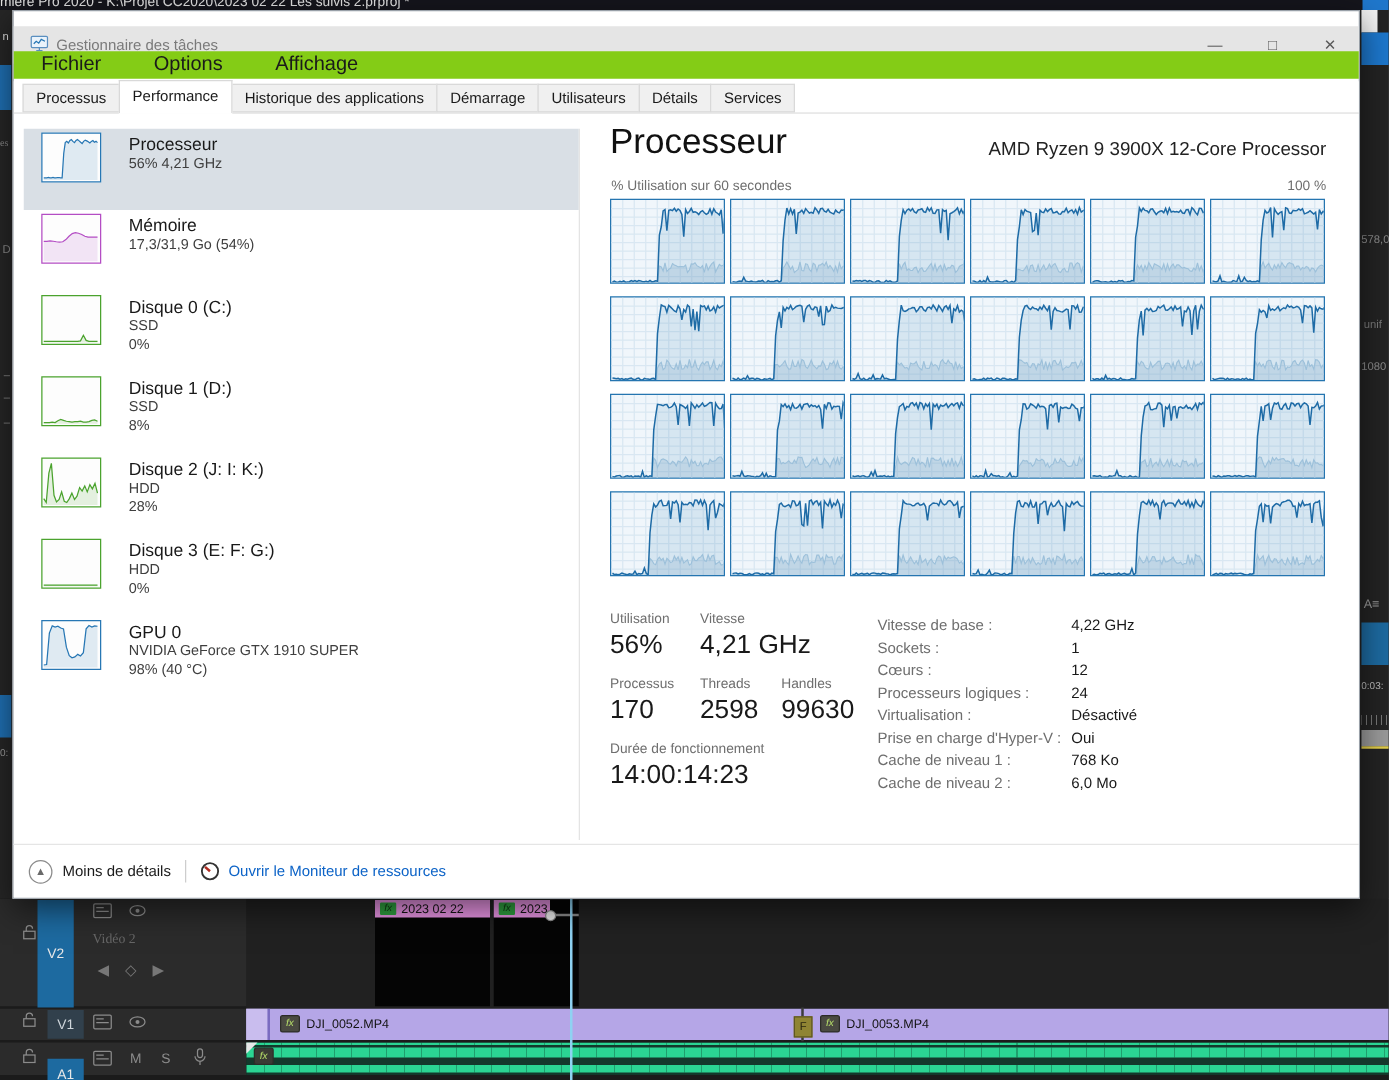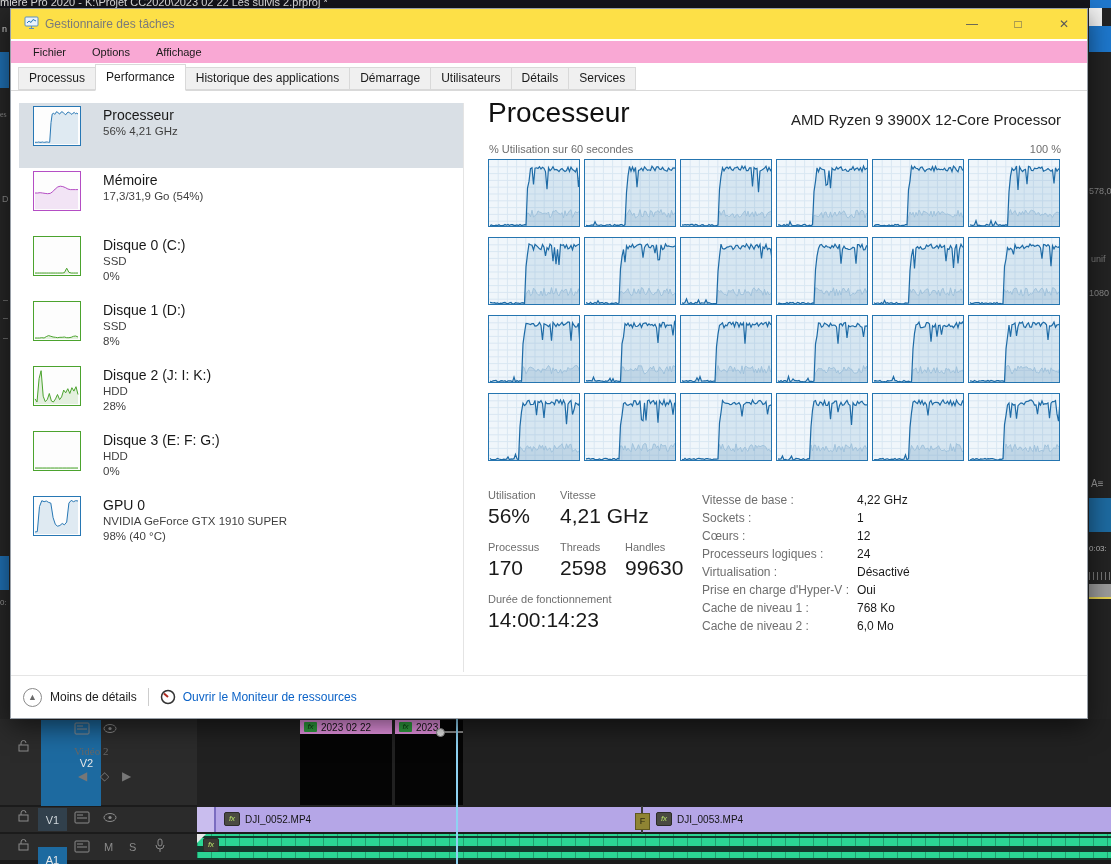--- a/index.html
+++ b/index.html
@@ -32,27 +32,27 @@
   .fxb2{position:absolute;width:14px;height:12px;background:#4a4a42;color:#b7e06a;font-size:8px;font-style:italic;
         line-height:12px;text-align:center;border-radius:2px;border:1px solid #2c2c28;}
   .a1strip{position:absolute;left:197px;top:115px;width:914px;height:26px;background:#14392c;overflow:hidden;}
   .aband{position:absolute;left:0;width:914px;background:#2bd593;
          background-image:repeating-linear-gradient(90deg,rgba(10,60,40,.35) 0 1px,transparent 1px 14px);}
   .playhead{position:absolute;left:456px;top:0;width:2px;height:145px;background:#8ed2f2;}
   .marker-dot{position:absolute;width:7px;height:7px;border-radius:50%;background:#e8e8e8;border:1px solid #8a8a8a;}
   
   .tm{position:absolute;left:10px;top:8px;width:1078px;height:711px;background:#fff;
       border:1px solid #99a0a8;box-shadow:0 8px 24px rgba(0,0,0,.55);z-index:10;box-sizing:border-box;}
-  .tm-titlebar{position:absolute;top:0;left:0;right:0;height:30px;background:#fde047;}
+  .tm-titlebar{position:absolute;top:12px;left:0;right:0;height:30px;background:#e5e5e5;}
   .tm-title{position:absolute;left:34px;top:8px;font-size:12px;color:#7a7a7a;}
   .tm-appicon{position:absolute;left:13px;top:7px;}
   .tm-controls{position:absolute;right:0;top:0;height:30px;display:flex;}
   .tm-ctl{width:46px;height:30px;display:flex;align-items:center;justify-content:center;color:#595959;font-size:12px;}
-  .tm-menubar{position:absolute;top:32px;left:0;right:0;height:22px;display:flex;gap:26px;padding-left:22px;
-              font-size:11px;color:#1a1a1a;align-items:center;background:#f9a8d4;}
+  .tm-menubar{position:absolute;top:32px;left:0;right:0;height:22px;display:flex;gap:42px;padding-left:22px;
+              font-size:16px;color:#1a1a1a;align-items:center;background:#84cc16;}
   .tm-tabs{position:absolute;top:56px;left:0;right:0;height:26px;display:flex;align-items:flex-end;
            padding-left:7px;background:#fff;border-bottom:1px solid #d9d9d9;box-sizing:border-box;}
   .tab{font-size:12px;color:#1a1a1a;background:#f0f0f0;border:1px solid #d9d9d9;margin-right:-1px;
        padding:0 10px;height:21px;line-height:21px;position:relative;}
   .tab.active{background:#fff;height:25px;line-height:25px;z-index:3;border-bottom:1px solid #fff;margin-bottom:-1px;}
   .tm-body{position:absolute;top:82px;left:0;right:0;bottom:42px;background:#fff;}
   .tm-divider{position:absolute;left:452px;top:12px;bottom:4px;width:1px;background:#e4e4e4;}
   
   .sb{position:absolute;left:8px;top:12px;width:444px;}
   .sb-item{position:relative;height:65px;}
@@ -125,21 +125,21 @@
   <div class="tl-sep" style="left:0;top:86px;width:197px;height:2px;"></div>
   <div class="tl-sep" style="left:0;top:113px;width:1111px;height:2px;"></div>
   <div class="tl-sep" style="left:0;top:141px;width:1111px;height:4px;"></div>
 
   <div class="tl-ico" style="left:18px;top:20px;">
     <svg width="11" height="13" viewBox="0 0 11 13">
         <rect x="1" y="6" width="9" height="6" fill="none" stroke="#8b8b8b"></rect>
         <path d="M3 6 V4 a2.5 2.5 0 0 1 5 0" fill="none" stroke="#8b8b8b"></path>
       </svg>
   </div>
-  <div class="trackbox blue-box" style="left:41px;top:1px;height:86px;padding-left:31px;">
+  <div class="trackbox blue-box" style="left:30px;top:1px;height:86px;">
     <span>V2</span>
   </div>
   <div class="tl-ico" style="left:74px;top:3px;">
     <svg width="16" height="13" viewBox="0 0 16 13">
         <rect x="1" y="1" width="14" height="11" rx="1" fill="none" stroke="#8b8b8b"></rect>
         <line x1="3" y1="4" x2="9" y2="4" stroke="#8b8b8b"></line>
         <line x1="3" y1="7" x2="13" y2="7" stroke="#8b8b8b"></line>
       </svg>
   </div>
   <div class="tl-ico" style="left:102px;top:3px;">

